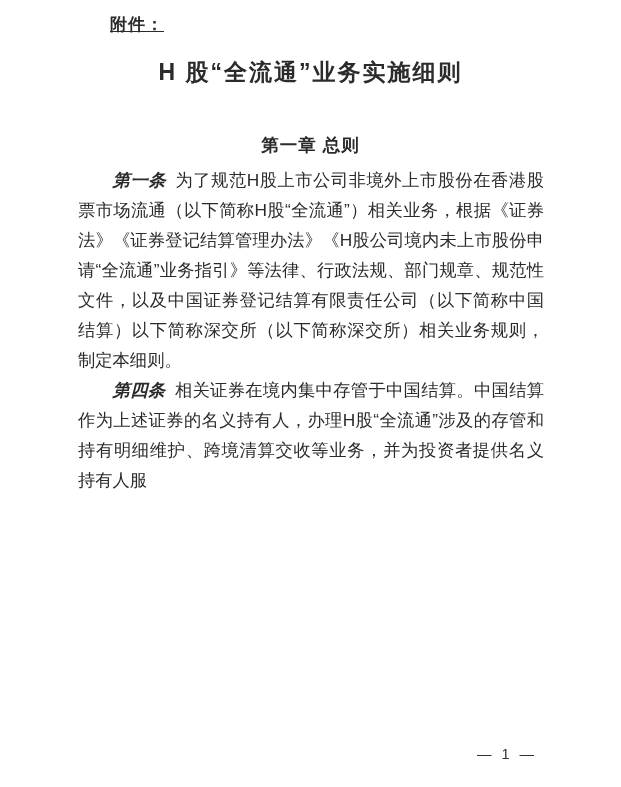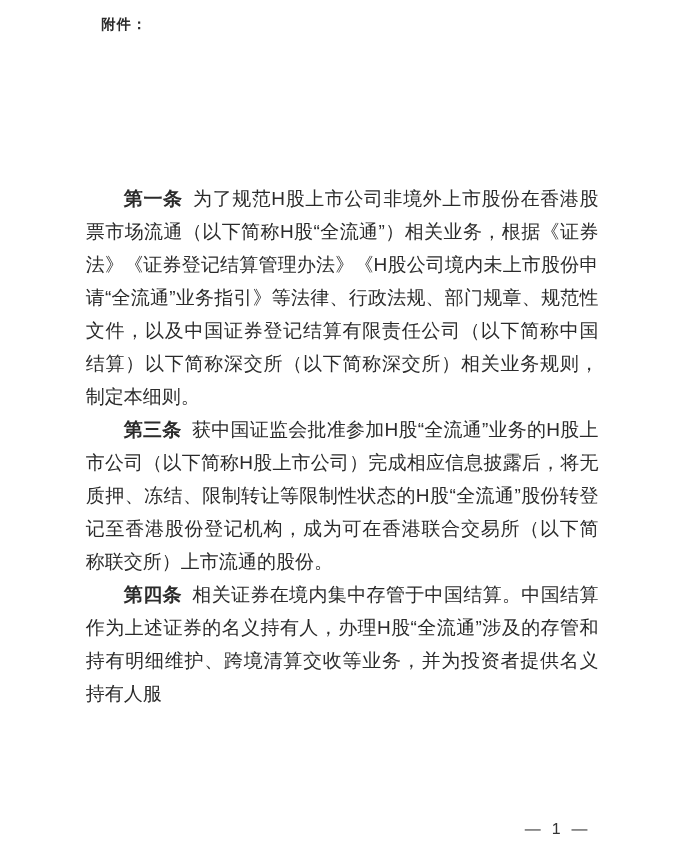--- a/index.html
+++ b/index.html
@@ -11,25 +11,26 @@
     position: relative;
     width: 621px;
     height: 787px;
     background: #ffffff;
     color: #2b2b2b;
     font-family: "Liberation Sans", sans-serif;
     overflow: hidden;
   }
   .attachment {
     position: absolute;
-    left: 92px;
+    left: 110px;
     top: 13px;
-    font-size: 13px;
+    font-size: 17px;
     font-weight: 600;
     letter-spacing: 1px;
+    text-decoration: underline;
   }
   .doc-title {
     position: absolute;
     top: 57px;
     left: 0;
     width: 100%;
     text-align: center;
     font-size: 23px;
     font-weight: 700;
     letter-spacing: 2px;
@@ -54,46 +55,46 @@
     text-align: justify;
   }
   .doc-body p {
     margin: 0;
     padding: 0;
     text-indent: 2em;
   }
   .art-label {
     font-weight: 700;
     margin-right: 0.55em;
+    font-style: italic;
   }
   .page-number {
     position: absolute;
     top: 746px;
     left: 477px;
     font-size: 14.5px;
     letter-spacing: 3px;
     color: #333333;
     white-space: nowrap;
   }
 </style>
 </head>
 <body>
 
 <div class="page">
 
   <div class="attachment">附件：</div>
 
+  <div class="doc-title">H 股“全流通”业务实施细则</div>
 
+  <div class="chapter-heading">第一章 总则</div>
 
   <div class="doc-body">
     <p>
       <span class="art-label">第一条</span><span>为了规范H股上市公司非境外上市股份在香港股票市场流通（以下简称H股“全流通”）相关业务，根据《证券法》《证券登记结算管理办法》《H股公司境内未上市股份申请“全流通”业务指引》等法律、行政法规、部门规章、规范性文件，以及中国证券登记结算有限责任公司（以下简称中国结算）以下简称深交所（以下简称深交所）相关业务规则，制定本细则。</span>
-    </p>
-    <p>
-      <span class="art-label">第三条</span><span>获中国证监会批准参加H股“全流通”业务的H股上市公司（以下简称H股上市公司）完成相应信息披露后，将无质押、冻结、限制转让等限制性状态的H股“全流通”股份转登记至香港股份登记机构，成为可在香港联合交易所（以下简称联交所）上市流通的股份。</span>
     </p>
     <p>
       <span class="art-label">第四条</span><span>相关证券在境内集中存管于中国结算。中国结算作为上述证券的名义持有人，办理H股“全流通”涉及的存管和持有明细维护、跨境清算交收等业务，并为投资者提供名义持有人服</span>
     </p>
   </div>
 
   <div class="page-number">— 1 —</div>
 
 </div>
 

